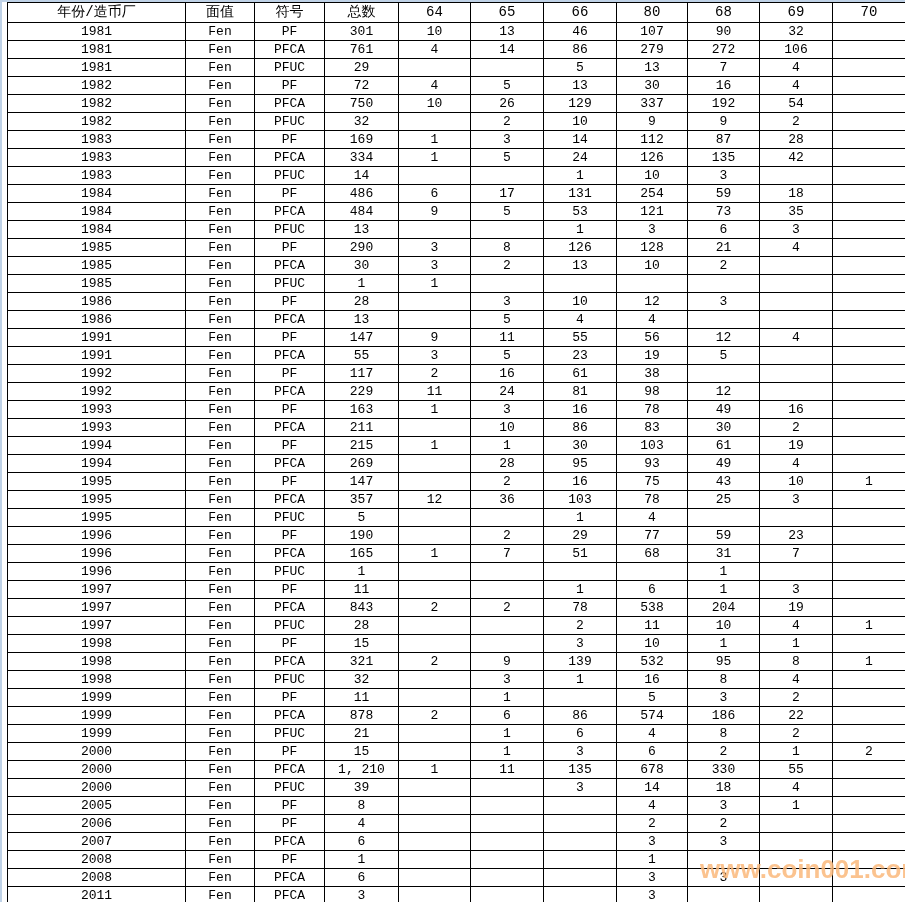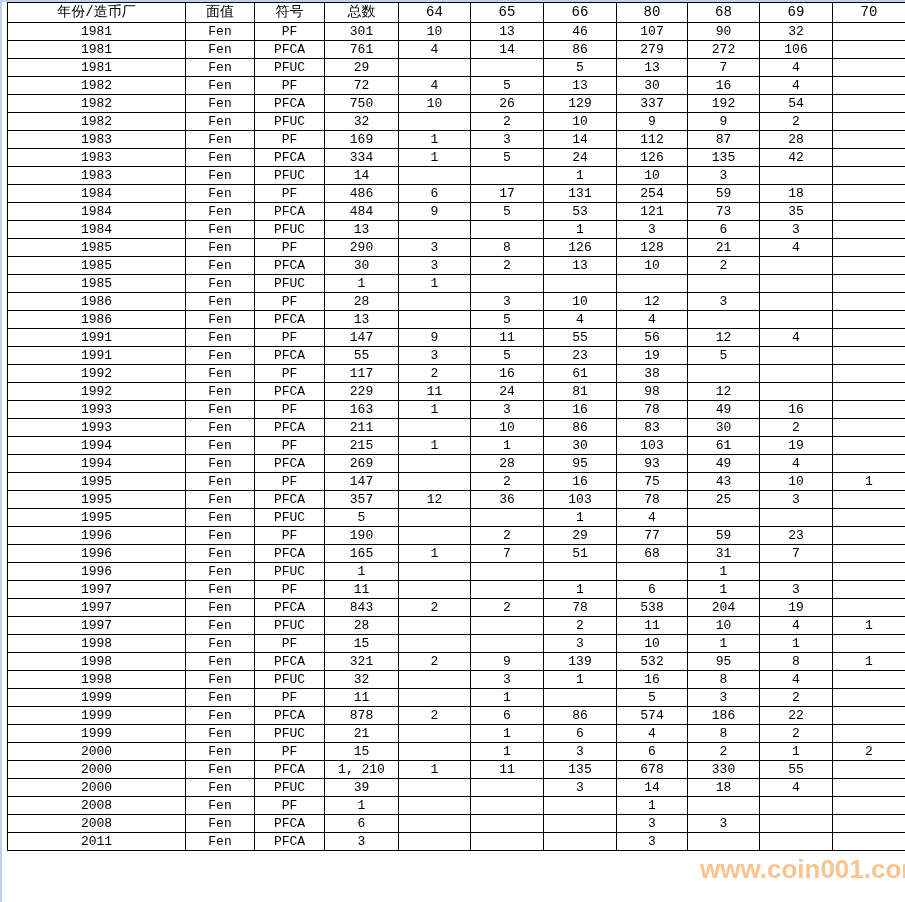--- a/index.html
+++ b/index.html
@@ -663,20 +663,59 @@
         <td>39</td>
         <td></td>
         <td></td>
         <td>3</td>
         <td>14</td>
         <td>18</td>
         <td>4</td>
         <td></td>
       </tr>
       <tr>
+        <td>2005</td>
+        <td>Fen</td>
+        <td>PF</td>
+        <td>8</td>
+        <td></td>
+        <td></td>
+        <td></td>
+        <td>4</td>
+        <td>3</td>
+        <td>1</td>
+        <td></td>
+      </tr>
+      <tr>
+        <td>2006</td>
+        <td>Fen</td>
+        <td>PF</td>
+        <td>4</td>
+        <td></td>
+        <td></td>
+        <td></td>
+        <td>2</td>
+        <td>2</td>
+        <td></td>
+        <td></td>
+      </tr>
+      <tr>
+        <td>2007</td>
+        <td>Fen</td>
+        <td>PFCA</td>
+        <td>6</td>
+        <td></td>
+        <td></td>
+        <td></td>
+        <td>3</td>
+        <td>3</td>
+        <td></td>
+        <td></td>
+      </tr>
+      <tr>
         <td>2008</td>
         <td>Fen</td>
         <td>PF</td>
         <td>1</td>
         <td></td>
         <td></td>
         <td></td>
         <td>1</td>
         <td></td>
         <td></td>

